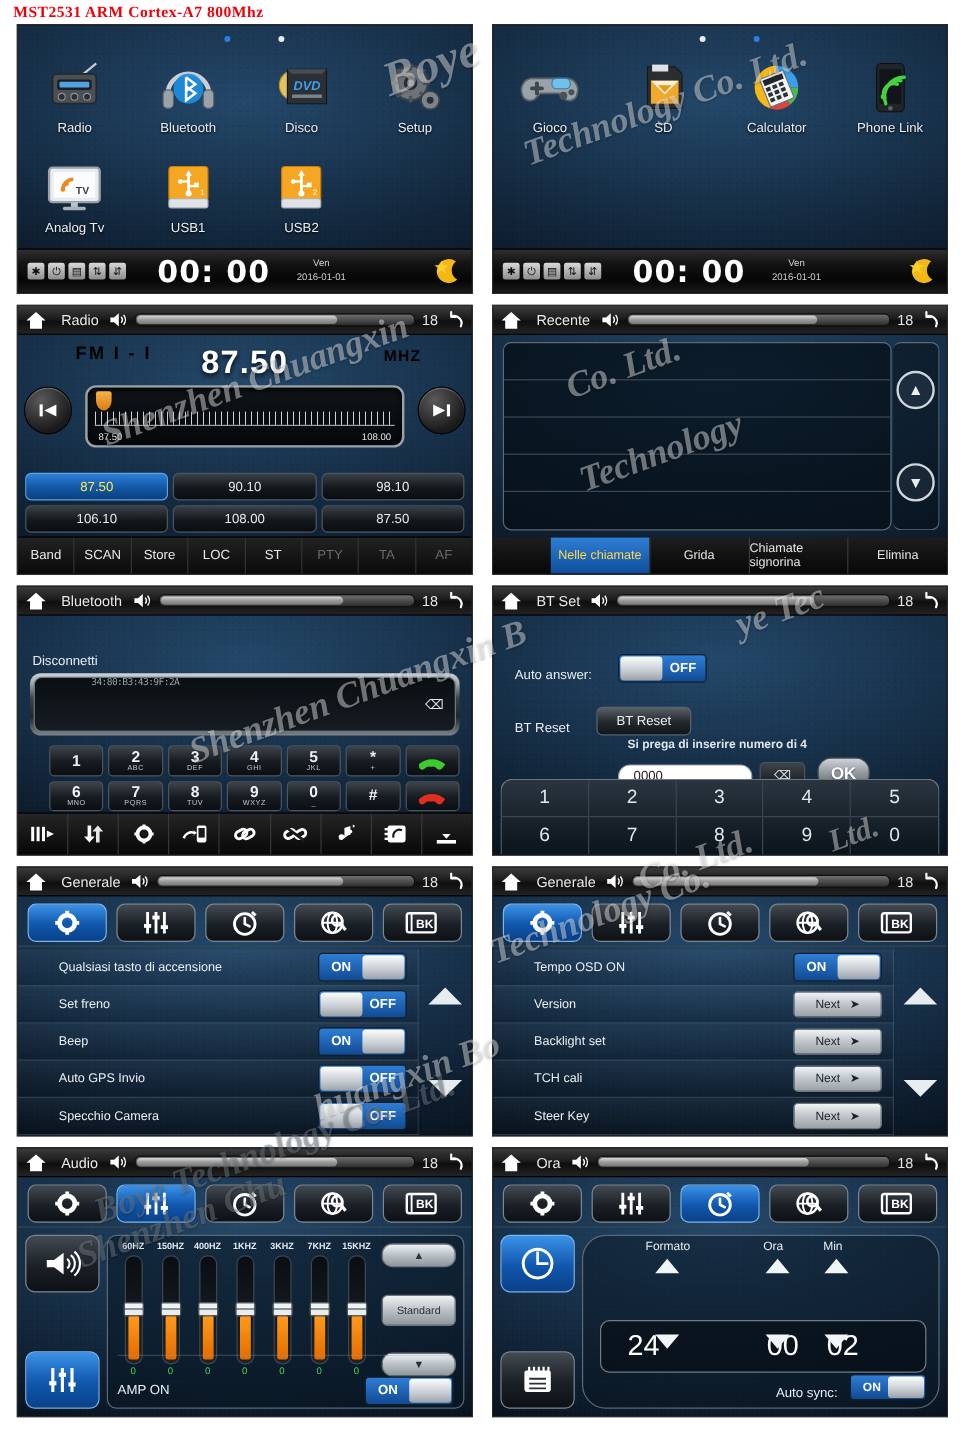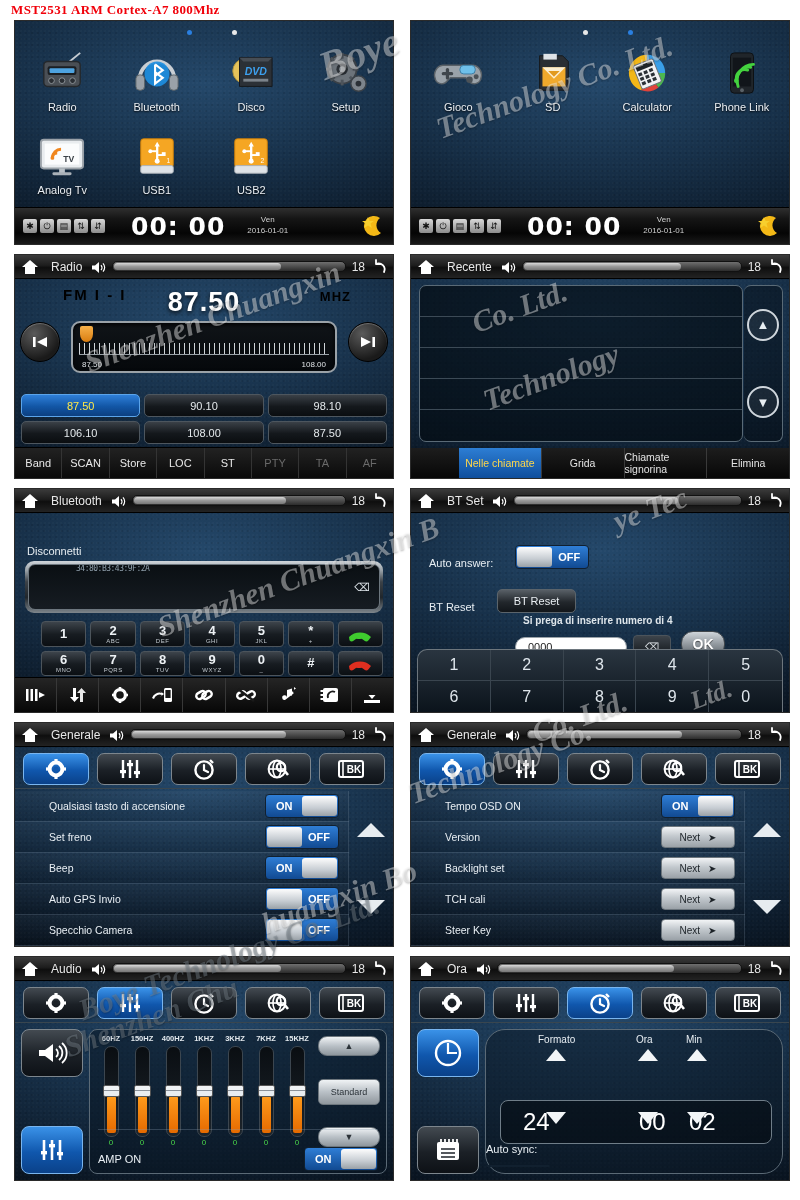--- a/index.html
+++ b/index.html
@@ -315,21 +315,21 @@
   .ora-arrows-up{position:absolute;top:19px;left:0;right:0;height:13px;}
   .ora-arrows-dn{position:absolute;top:82px;left:0;right:0;height:13px;}
   .ora-arrows-up .tri2,.ora-arrows-dn .tri2{position:absolute;width:0;height:0;
     border-left:10px solid transparent;border-right:10px solid transparent;}
   .ora-arrows-up .tri2{border-bottom:12px solid #f2f5f7;}
   .ora-arrows-dn .tri2{border-top:12px solid #f2f5f7;}
   .ora-field{position:absolute;left:14px;right:10px;top:35px;height:42px;
     border:1px solid #6f7d88;border-radius:8px;background:rgba(5,12,19,.6);margin-top:35px;}
   .ora-field span{position:absolute;color:#fff;font-size:24px;top:7px;}
   .ora-sync{position:absolute;left:0;right:10px;bottom:6px;height:22px;
-    display:flex;align-items:flex-start;justify-content:flex-end;gap:10px;flex-direction:column;}
+    display:flex;align-items:flex-end;justify-content:flex-end;gap:10px;}
   .ora-sync .lbl{color:#e7edf2;font-size:11px;}
   .toggle.sm{width:62px;height:20px;}
   .toggle.sm .txt{font-size:10px;}
 
   
   .wm{position:absolute;left:0;top:0;width:800px;height:1200px;pointer-events:none;z-index:50;}
   .wm span{
     position:absolute;color:rgba(255,255,255,.42);font-weight:bold;
     font-family:"Liberation Serif",serif;white-space:nowrap;
     text-shadow:0 1px 2px rgba(0,0,0,.25);

